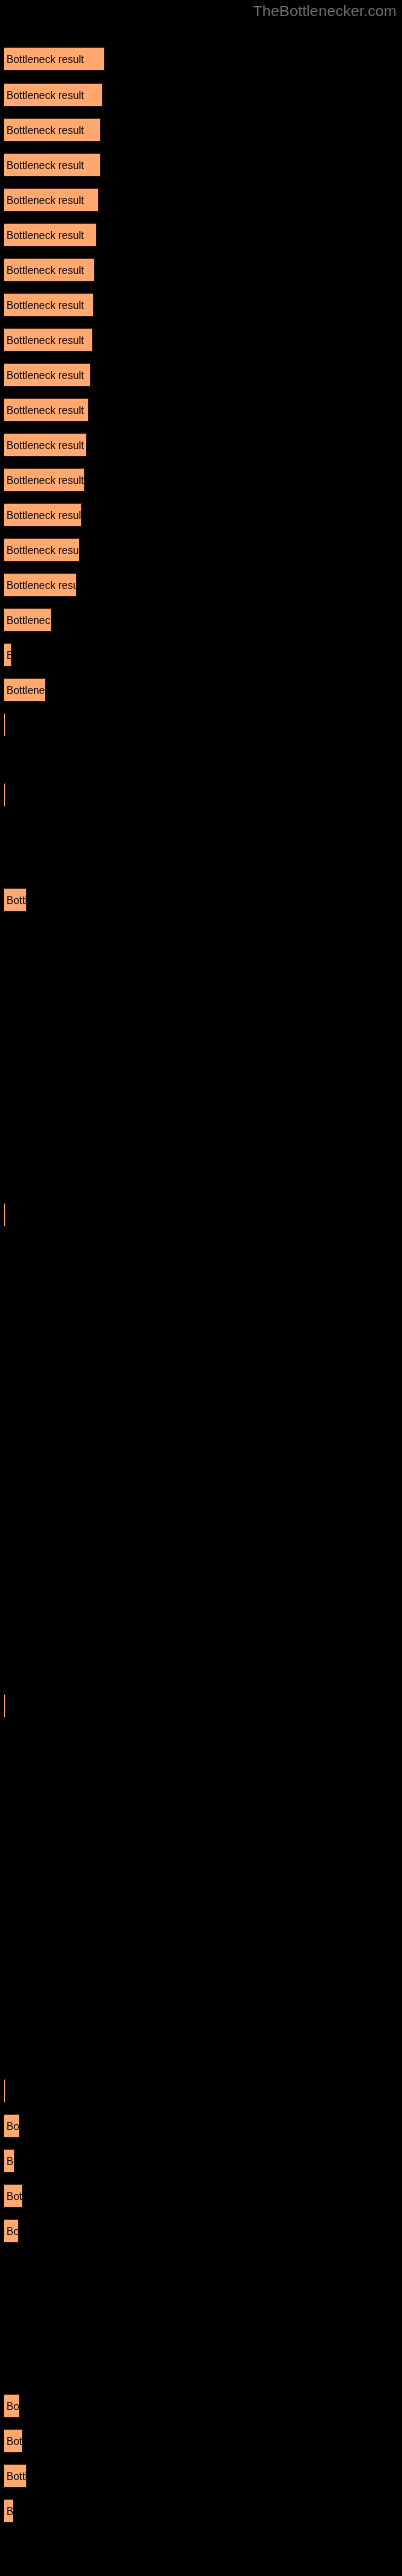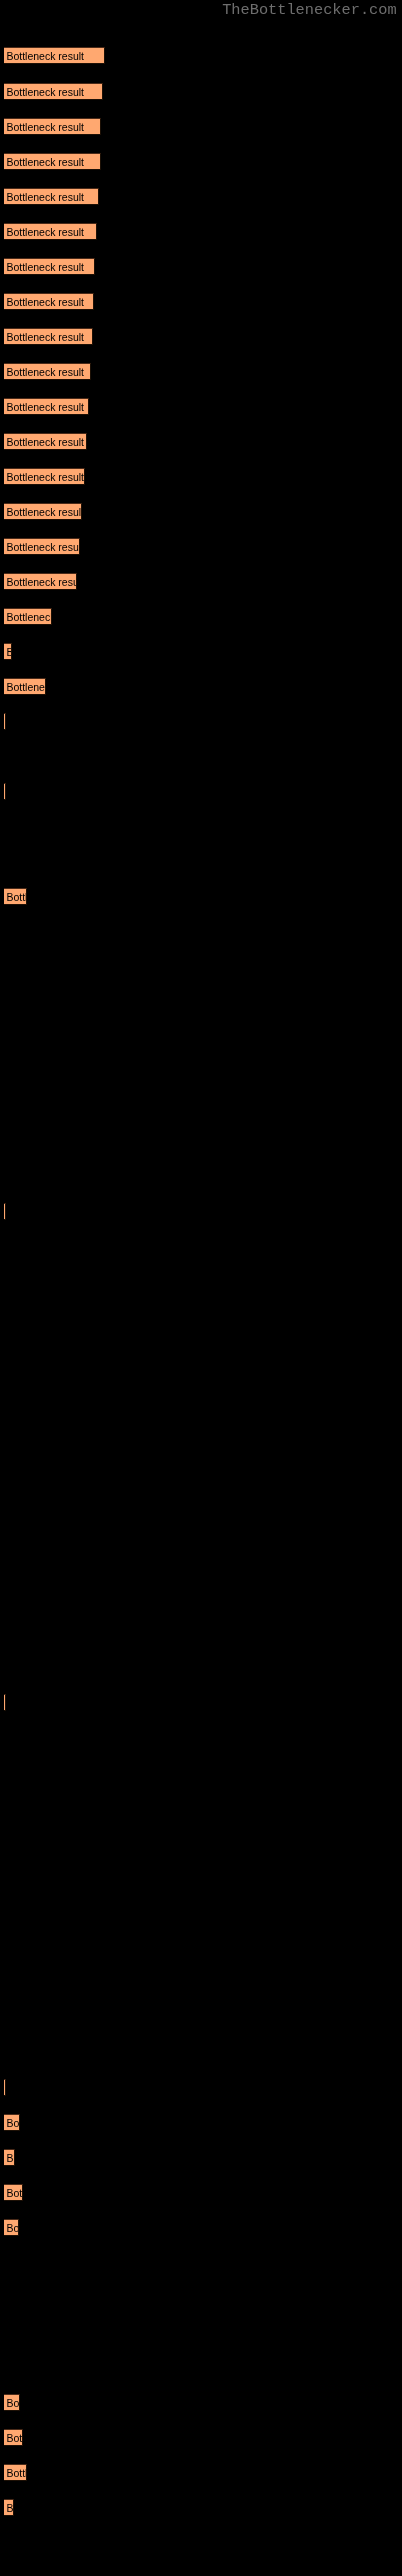--- a/index.html
+++ b/index.html
@@ -14,35 +14,35 @@
     position:absolute;
     left:0;top:0;
     width:403px;height:2576px;
   }
   .site-title{
     position:absolute;
     top:1.6px;
     right:6.4px;
     color:#6e6e6e;
     font-size:15.3px;
-    font-family:Liberation Mono, monospace;
+    font-family:Liberation Sans, sans-serif;
     letter-spacing:0px;
     white-space:nowrap;
     line-height:17.7px;
   }
   .bar-row{
     position:absolute;
     left:0;
     height:25px;
   }
   .bar{
     position:absolute;
     left:4px;
     top:0;
-    height:17px;
+    height:24px;
     background:#ffa870;
     border-top:0.8px solid #4a2a18;
     border-right:0.8px solid #1d1005;
     border-bottom:0.8px solid #1d1005;
     box-sizing:border-box;
     overflow:hidden;
     white-space:nowrap;
   }
   .bar-label{
     position:absolute;

